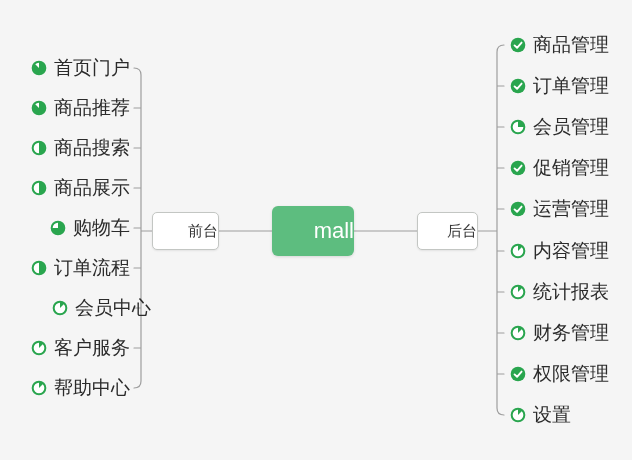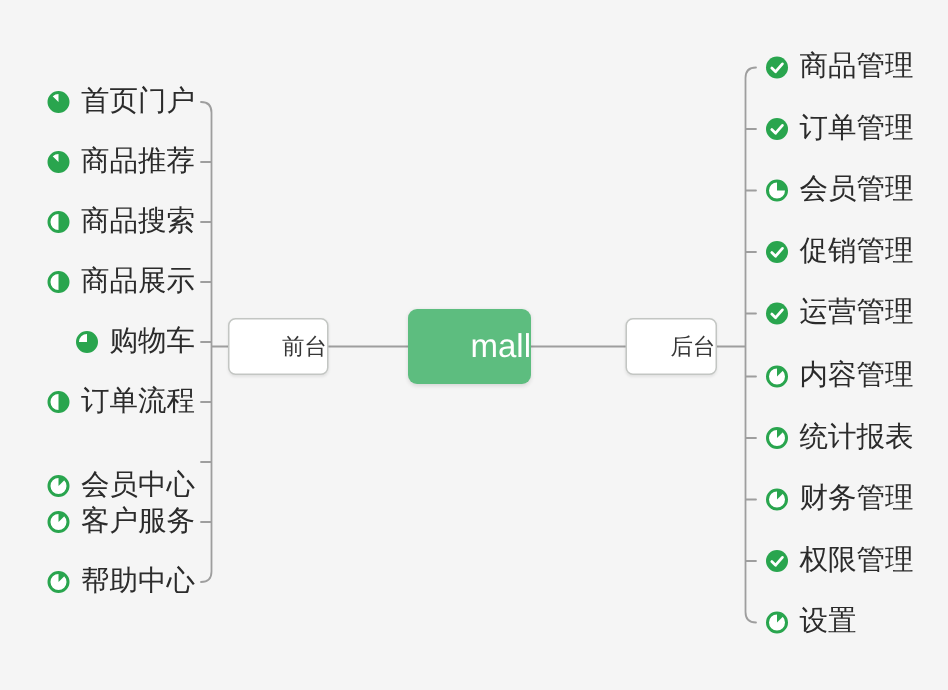--- a/index.html
+++ b/index.html
@@ -92,21 +92,21 @@
       </svg>
       <span class="topic-label">购物车</span>
     </div>
     <div class="topic" style="top: 257px; right: 502px;">
       <svg viewBox="0 0 24 24" class="topic-icon">
         <circle cx="12" cy="12" r="9.5" fill="#ffffff" stroke="#29a54e" stroke-width="3"></circle>
         <path d="M12,12 L12,3 A9,9 0 0 1 12.00,21.00 Z" fill="#29a54e"></path>
       </svg>
       <span class="topic-label">订单流程</span>
     </div>
-    <div class="topic" style="top: 297px; right: 502px; margin-top: 16px;">
+    <div class="topic" style="top: 297px; right: 481px;">
       <svg viewBox="0 0 24 24" class="topic-icon">
         <circle cx="12" cy="12" r="9.5" fill="#ffffff" stroke="#29a54e" stroke-width="3"></circle>
         <path d="M12,12 L12,3 A9,9 0 0 1 18.36,5.64 Z" fill="#29a54e"></path>
       </svg>
       <span class="topic-label">会员中心</span>
     </div>
     <div class="topic" style="top: 337px; right: 502px; align-items: center;">
       <svg viewBox="0 0 24 24" class="topic-icon">
         <circle cx="12" cy="12" r="9.5" fill="#ffffff" stroke="#29a54e" stroke-width="3"></circle>
         <path d="M12,12 L12,3 A9,9 0 0 1 18.36,5.64 Z" fill="#29a54e"></path>

